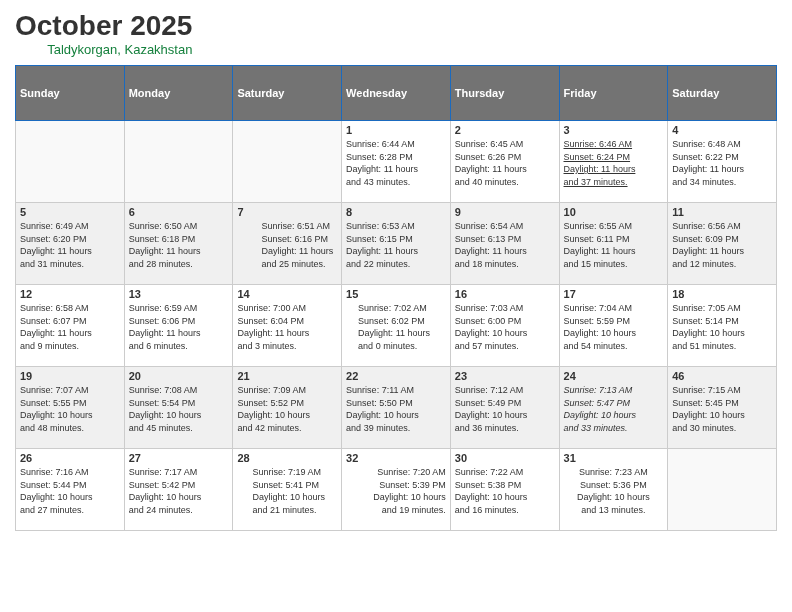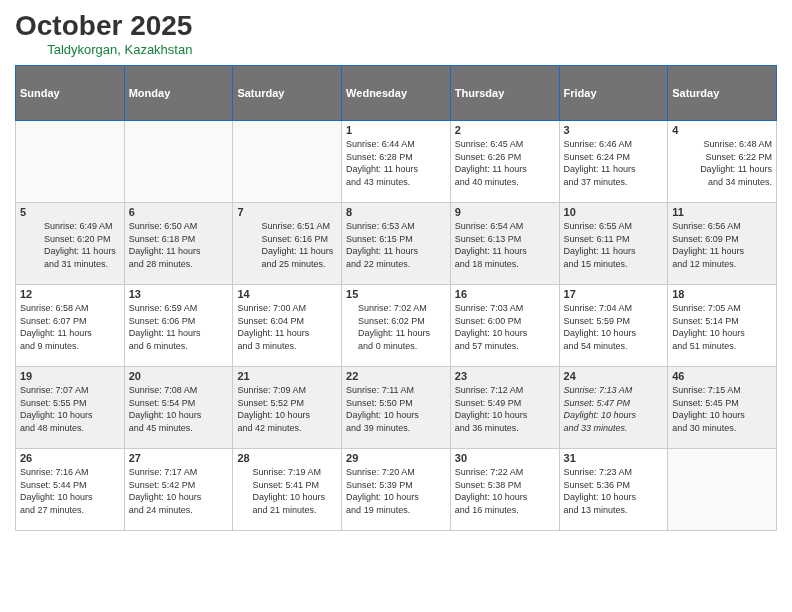--- a/index.html
+++ b/index.html
@@ -129,37 +129,37 @@
           </td>
           <td>
             <span class="day-num">2</span>
             <div class="day-info" style="white-space: pre-line;">Sunrise: 6:45 AM
 Sunset: 6:26 PM
 Daylight: 11 hours
 and 40 minutes.</div>
           </td>
           <td>
             <span class="day-num">3</span>
-            <div class="day-info" style="white-space: pre-line;">Sunrise: 6:46 AM
+            <div class="day-info" style="white-space: pre-line; text-decoration: underline;">Sunrise: 6:46 AM
 Sunset: 6:24 PM
 Daylight: 11 hours
 and 37 minutes.</div>
           </td>
           <td>
             <span class="day-num">4</span>
-            <div class="day-info" style="white-space: pre-line; text-align: right;">Sunrise: 6:48 AM
+            <div class="day-info" style="white-space: pre-line;">Sunrise: 6:48 AM
 Sunset: 6:22 PM
 Daylight: 11 hours
 and 34 minutes.</div>
           </td>
         </tr>
         <tr class="row-shaded">
           <td>
             <span class="day-num">5</span>
-            <div class="day-info" style="white-space: pre-line; margin-left: 24px;">Sunrise: 6:49 AM
+            <div class="day-info" style="white-space: pre-line;">Sunrise: 6:49 AM
 Sunset: 6:20 PM
 Daylight: 11 hours
 and 31 minutes.</div>
           </td>
           <td>
             <span class="day-num">6</span>
             <div class="day-info" style="white-space: pre-line;">Sunrise: 6:50 AM
 Sunset: 6:18 PM
 Daylight: 11 hours
 and 28 minutes.</div>
@@ -318,36 +318,36 @@
 and 24 minutes.</div>
           </td>
           <td>
             <span class="day-num">28</span>
             <div class="day-info" style="white-space: pre-line; margin-left: 15px;">Sunrise: 7:19 AM
 Sunset: 5:41 PM
 Daylight: 10 hours
 and 21 minutes.</div>
           </td>
           <td>
-            <span class="day-num">29</span>
-            <div class="day-info" style="white-space: pre-line;">Sunrise: 7:20 AM
+            <span class="day-num">32</span>
+            <div class="day-info" style="white-space: pre-line; text-align: right;">Sunrise: 7:20 AM
 Sunset: 5:39 PM
 Daylight: 10 hours
 and 19 minutes.</div>
           </td>
           <td>
             <span class="day-num">30</span>
             <div class="day-info" style="white-space: pre-line;">Sunrise: 7:22 AM
 Sunset: 5:38 PM
 Daylight: 10 hours
 and 16 minutes.</div>
           </td>
           <td>
             <span class="day-num">31</span>
-            <div class="day-info" style="white-space: pre-line;">Sunrise: 7:23 AM
+            <div class="day-info" style="white-space: pre-line; text-align: center;">Sunrise: 7:23 AM
 Sunset: 5:36 PM
 Daylight: 10 hours
 and 13 minutes.</div>
           </td>
           <td class="empty"></td>
         </tr>
       </tbody>
   </table>
 </div>
 

